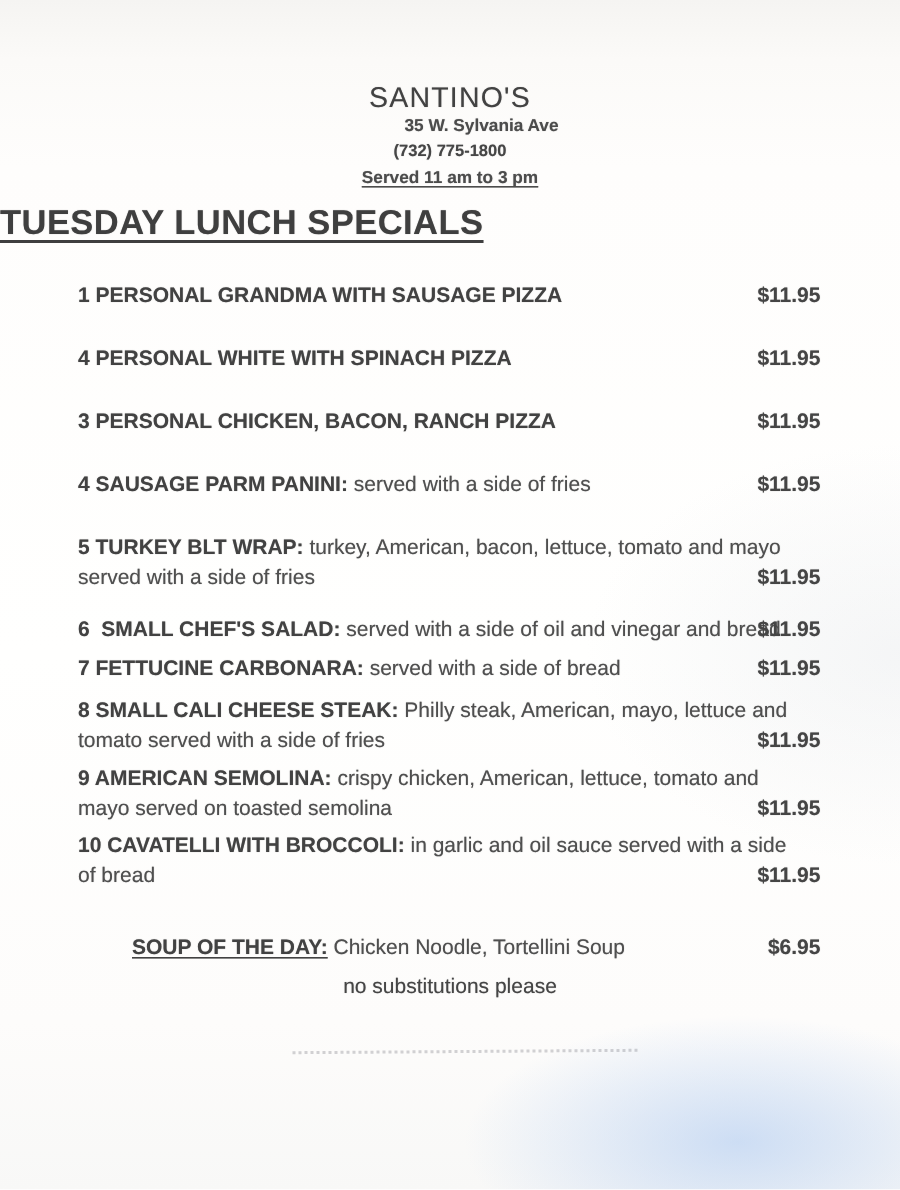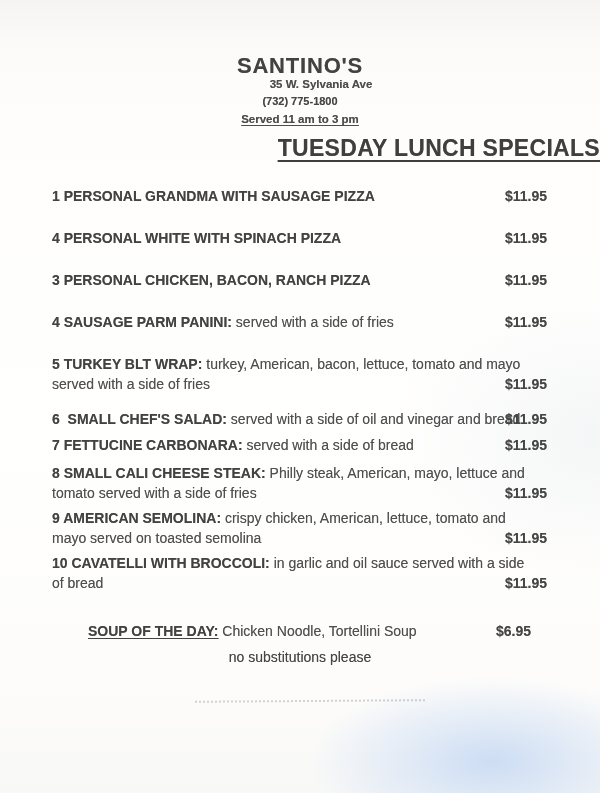--- a/index.html
+++ b/index.html
@@ -12,26 +12,26 @@
     color: #4a4a4a;
     background:
       radial-gradient(ellipse 260px 120px at 82% 96%, rgba(168,198,240,0.55), rgba(168,198,240,0) 70%),
       radial-gradient(ellipse 300px 200px at 100% 55%, rgba(225,228,232,0.35), rgba(225,228,232,0) 70%),
       linear-gradient(180deg, #f5f4f2 0%, #fbfaf8 5%, #fefdfc 14%, #fffffe 55%, #fdfcfb 86%, #f8f8f7 100%);
   }
   .sheet-text { text-shadow: 0 0 0.6px rgba(80,80,80,0.55); }
 
   
   .header { text-align: center; padding-top: 56px; }
-  .rest-name { font-size: 22px; font-weight: bold; letter-spacing: 0.8px; color: #424242; line-height: 20px; }
+  .rest-name { font-size: 19px; font-weight: normal; letter-spacing: 0.8px; color: #424242; line-height: 20px; }
   .addr { font-size: 11.5px; font-weight: bold; color: #4c4c4c; line-height: 13px; margin-top: 2px; padding-left: 42px; }
   .phone { font-size: 11px; font-weight: bold; color: #464646; line-height: 16px; margin-top: 2px; }
   .served { display: inline-block; font-size: 11.5px; font-weight: bold; color: #4c4c4c; line-height: 14px; margin-top: 1px;
             text-decoration: underline; text-underline-offset: 2px; }
-  .title { text-align: right; margin-top: 8px; }
+  .title { text-align: left; margin-top: 8px; }
   .title span { font-size: 23px; font-weight: bold; letter-spacing: 0.3px; color: #3f3f3f;
                 text-decoration: underline; text-decoration-thickness: 2px; text-underline-offset: 4px; }
 
   
   .items { margin: 24px 53px 0 52px; }
   .item { position: relative; font-size: 14px; line-height: 20px; }
   .item-text { margin: 0; max-width: 474px; }
   .item-name { font-weight: bold; color: #424242; white-space: pre-wrap; }
   .item-desc { color: #4f4f4f; }
   .item-price { position: absolute; right: 0; bottom: 0; font-weight: bold; color: #454545; }
@@ -43,21 +43,21 @@
   .items .item:nth-child(5) { margin-bottom: 15px; }
   .items .item:nth-child(6) { margin-bottom: 6px; }
   .items .item:nth-child(7) { margin-bottom: 8px; }
   .items .item:nth-child(8) { margin-bottom: 5px; }
   .items .item:nth-child(9) { margin-bottom: 5px; }
   .items .item:nth-child(10){ margin-bottom: 0; }
 
   .soup { position: relative; margin: 28px 53px 0 52px; font-size: 14px; line-height: 20px; }
   .soup-label { font-weight: bold; color: #424242; text-decoration: underline; text-underline-offset: 2px; margin-left: 36px; }
   .soup-desc { color: #4f4f4f; }
-  .soup-price { position: absolute; right: 16px; bottom: 0; font-weight: bold; color: #454545; text-align: right; }
+  .soup-price { position: absolute; right: 0; bottom: 0; font-weight: bold; color: #454545; text-align: right; }
 
   .footnote { text-align: center; margin-top: 8px; font-size: 14px; font-weight: normal; color: #454545; }
 
   
   .paper-edge {
     position: absolute; left: 195px; top: 700px; width: 230px; height: 0;
     border-top: 2px dotted rgba(110,110,118,0.30);
     transform: rotate(-0.4deg);
   }
 </style>

